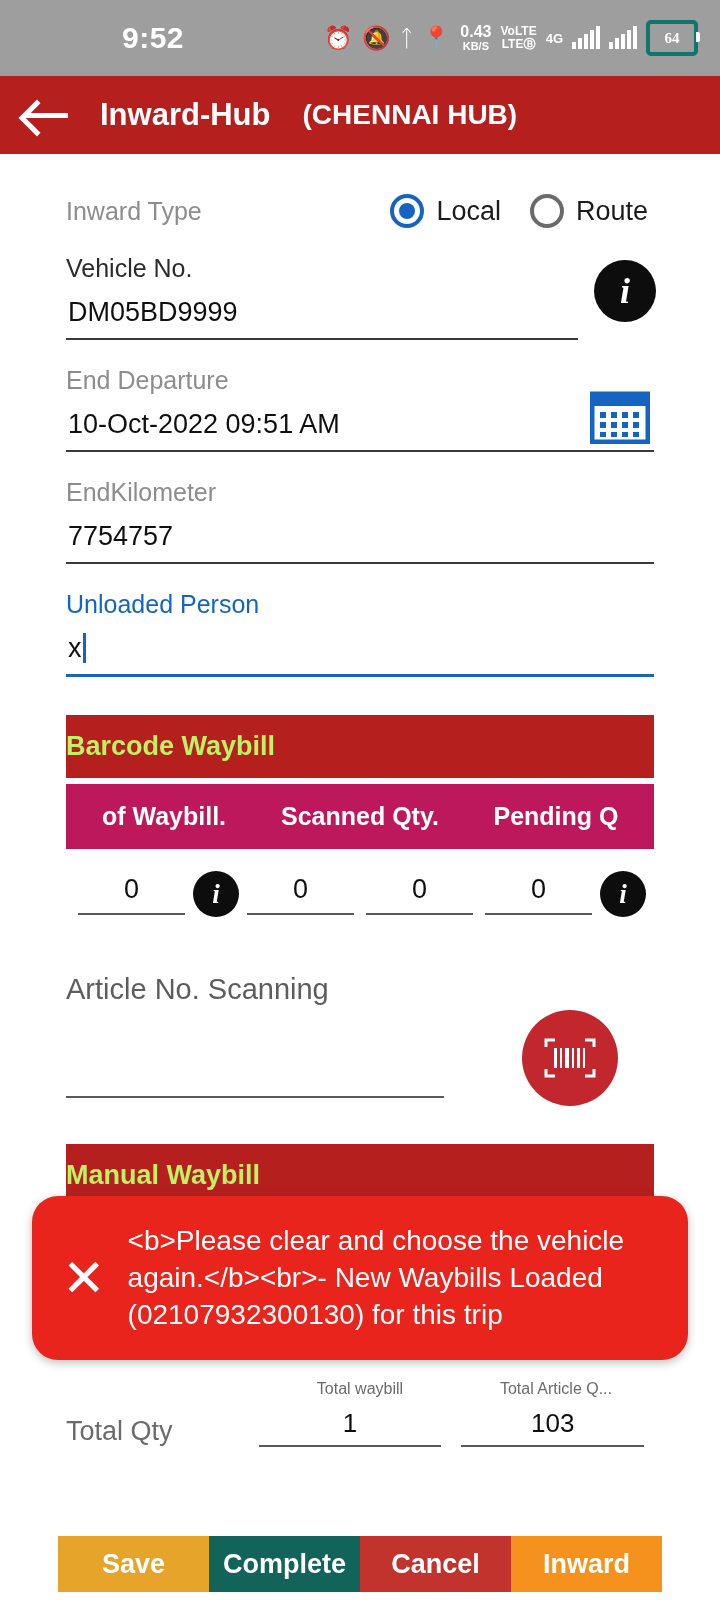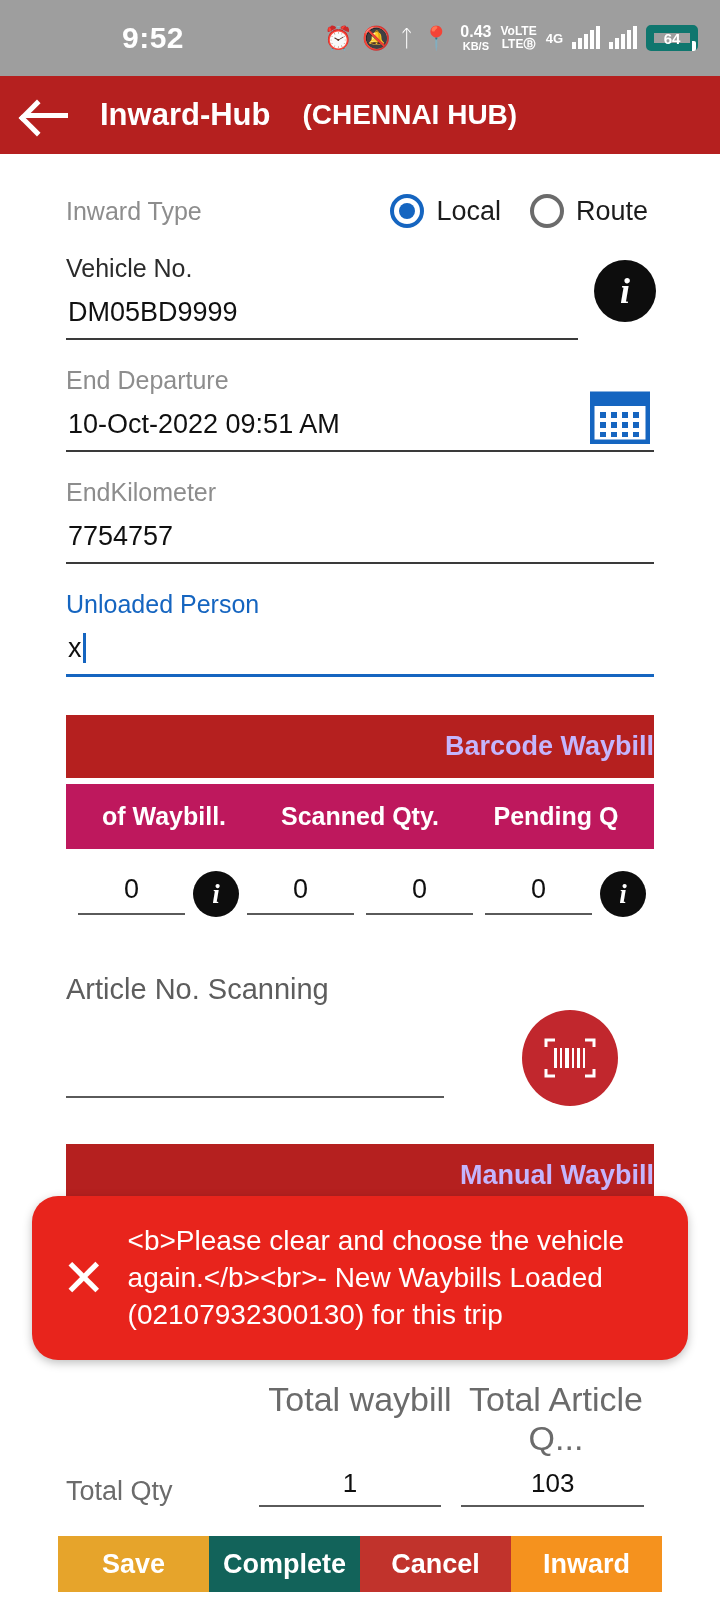--- a/index.html
+++ b/index.html
@@ -40,24 +40,24 @@
   .volte { text-align:center; line-height:1.05; }
   .volte .v1 { font-size: 12px; font-weight: bold; display:block; }
   .volte .v2 { font-size: 12px; font-weight: bold; display:block; }
   .g4 { font-size: 13px; font-weight: bold; }
   .bars { display: inline-flex; align-items: flex-end; gap: 2px; height: 22px; }
   .bars i { display:block; width: 4px; background:#fff; }
   .bars i:nth-child(1){height:7px} .bars i:nth-child(2){height:11px}
   .bars i:nth-child(3){height:15px} .bars i:nth-child(4){height:19px}
   .bars i:nth-child(5){height:23px}
   .battery {
-    border: 8px solid #0f766e; border-radius: 5px;
-    width: 52px; height: 26px; position: relative;
+    border: 4px solid #0f766e; border-radius: 5px;
+    width: 52px; height: 36px; position: relative;
     display: flex; align-items: center; justify-content: center;
-    font-size: 15px; font-weight: bold;
+    font-size: 15px; font-weight: bold; font-family: Liberation Serif, serif;
   }
   .battery::after {
     content:""; position:absolute; right:-6px; top:8px;
     width:4px; height:10px; background:#fff; border-radius:0 2px 2px 0;
   }
 
   
   .appbar {
     height: 78px;
     background: #b5201f;
@@ -126,21 +126,21 @@
     font-size: 36px; font-style: italic; font-family:"Liberation Serif", serif;
     font-weight: bold;
   }
 
   .cal-icon {
     position:absolute; right: 4px; top: 22px; width: 60px; height: 56px;
   }
 
   
   .sec-bar {
-    background:#b5201f; color:#c4b5fd; text-align:right;
+    background:#b5201f; color:#bef264; text-align:left;
     font-size: 27px; font-weight: bold;
     padding: 16px 0;
     margin-top: 38px;
   }
   .sec-head {
     background:#be185d; color:#fff;
     display:flex; font-size: 25px; font-weight: bold;
     padding: 18px 0;
     margin-top: 6px;
   }
@@ -181,21 +181,21 @@
   .m-vals .cell {
     flex:1; text-align:center; font-size:26px; color:#0f0f0f;
     border-bottom:2px solid #5a5a5a; padding-bottom:8px; margin: 0 10px;
   }
   .m-vals .dot {
     width: 46px; height:46px; border-radius:50%; background:#0d0d0d; color:#fff;
     display:flex; align-items:center; justify-content:center;
     font-size:27px; font-style:italic; font-family:"Liberation Serif", serif;
     font-weight:bold; flex:0 0 46px;
   }
-  .tot-head { display:flex; margin-top: 26px; font-size: 34px; color:#6b6b6b; }
+  .tot-head { display:flex; margin-top: 26px; font-size: 16px; color:#6b6b6b; }
   .tot-head span { flex:1; text-align:center; }
   .tot-head span.lead { text-align:left; }
   .tot-vals { display:flex; align-items:flex-end; margin-top: 10px; }
   .tot-vals .lead { flex:1; font-size:27px; color:#6b6b6b; }
   .tot-vals .cell {
     flex:1; text-align:center; font-size:26px; color:#0f0f0f;
     border-bottom:2px solid #5a5a5a; padding-bottom:6px; margin: 0 10px;
   }
 
   

